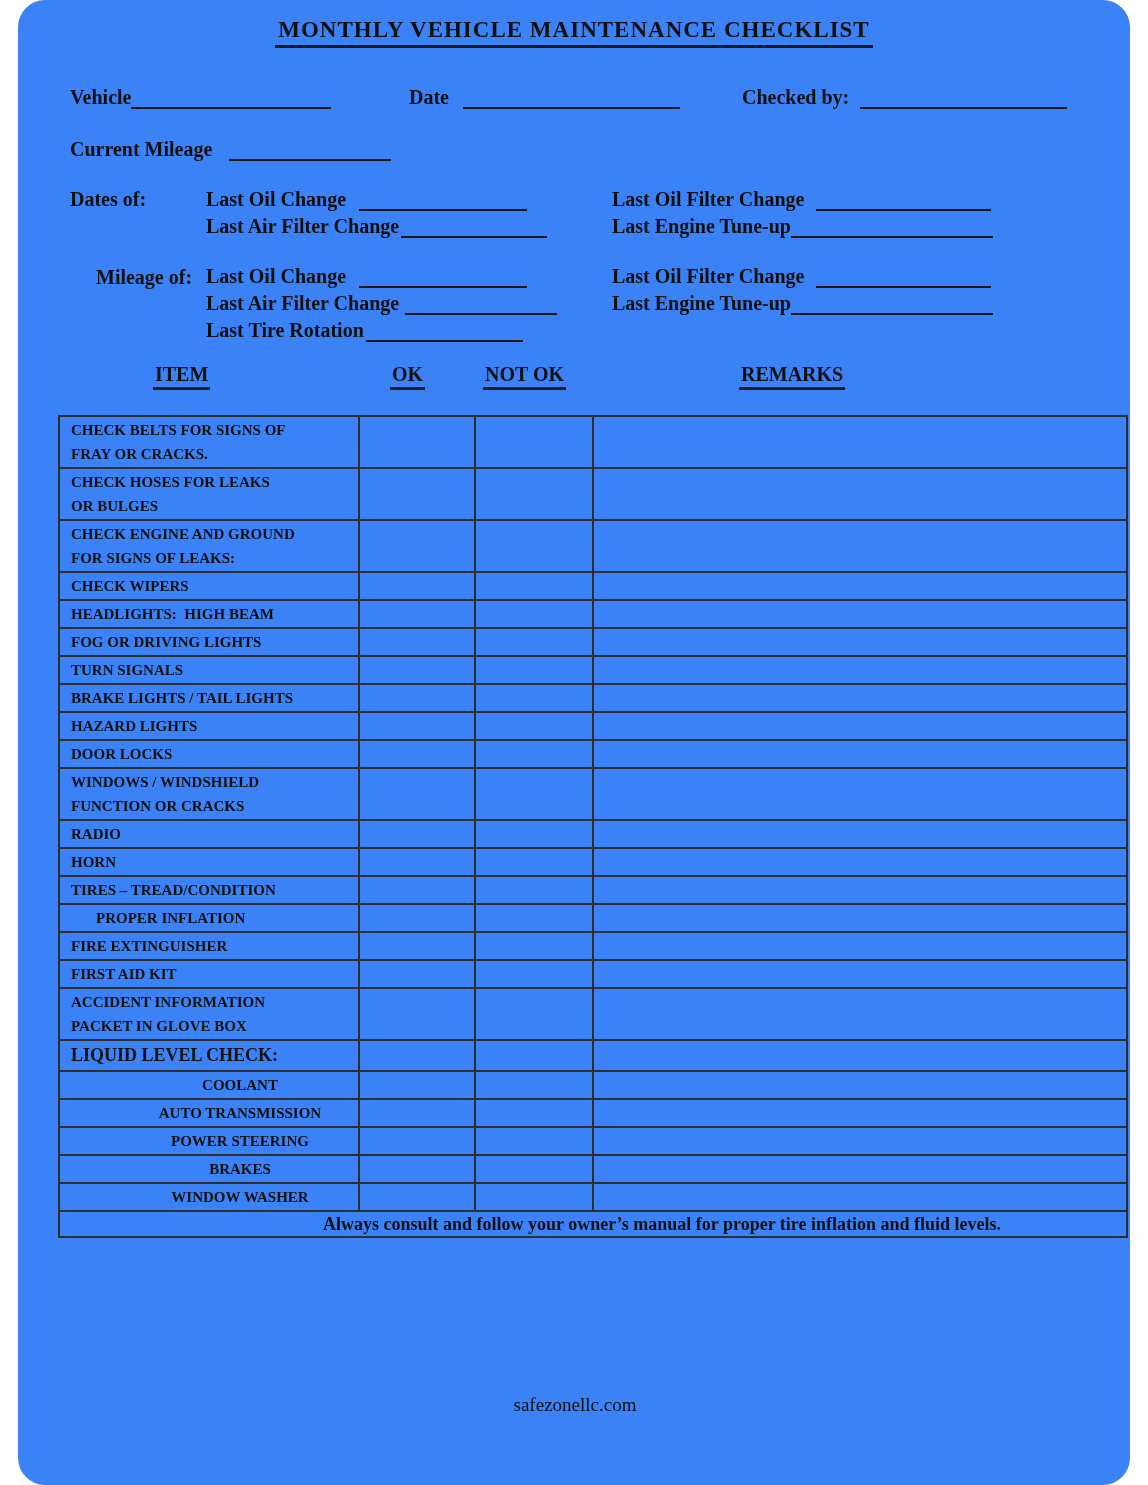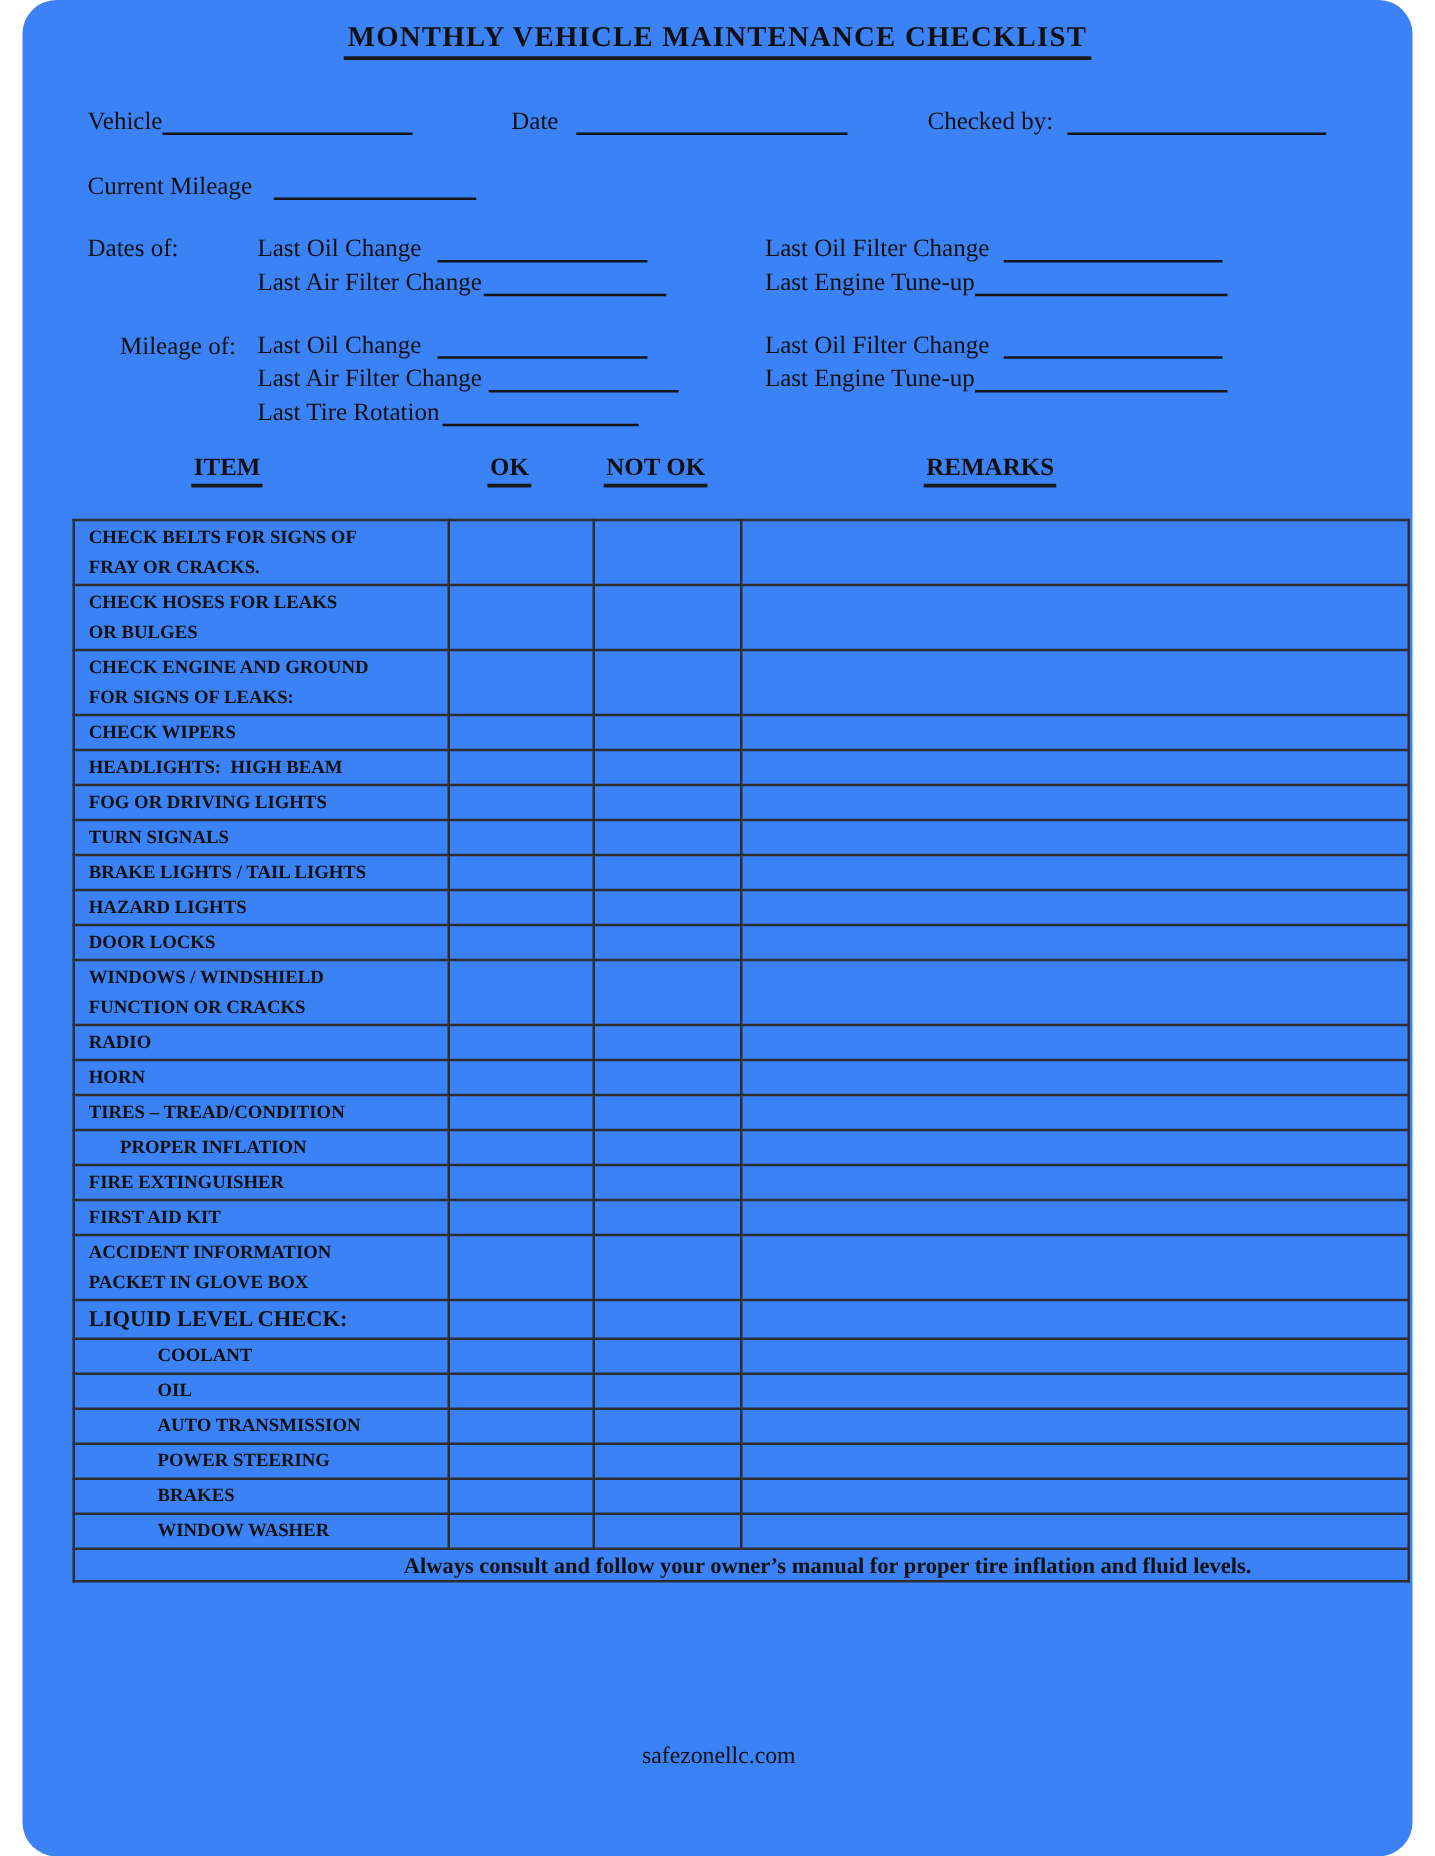--- a/index.html
+++ b/index.html
@@ -12,21 +12,21 @@
 
   
   .title-wrap { position:absolute; top:17px; left:0; width:100%; text-align:center; }
   .doc-title {
     display:inline-block; font-size:23px; font-weight:bold; letter-spacing:1px;
     border-bottom:3px solid #1a1a1a; padding:0 3px 2px;
   }
 
   
   .abs { position:absolute; white-space:nowrap; }
-  .flabel { font-size:20px; font-weight:normal; }
+  .flabel { font-size:20px; font-weight:bold; }
 
   
   .blank {
     display:inline-block; height:14px; border-bottom:2.5px solid #161616;
     transform:translateY(5px);
   }
 
   
   .colhead {
     position:absolute; font-size:20px; font-weight:bold;
@@ -38,21 +38,21 @@
     position:absolute; left:40px; top:415px; width:1068px;
     border-collapse:collapse; table-layout:fixed;
   }
   .check-table td {
     border:2px solid #2e2e2e; font-weight:bold; font-size:15px;
     line-height:24px; vertical-align:middle; padding:0;
   }
   td.c-item { padding:1px 4px 1px 11px; white-space:pre-wrap; }
   td.c-item.ind1 { padding-left:148px; }
   td.c-item.ind2 { padding-left:36px; }
-  td.c-item.ind3 { padding-left:66px; }
+  td.c-item.ind3 { padding-left:66px;text-align:center; }
   td.c-item.big  { font-size:18px; line-height:27px; }
 
   tr.r-single { height:26px; }
   tr.r-two    { height:51px; }
   tr.r-three  { height:77px; }
   tr.r-big    { height:29px; }
   tr.r-note   { height:25px; }
 
   td.note-cell {
     text-align:center; padding-left:138px; font-size:18px; white-space:nowrap;
@@ -249,26 +249,20 @@
           <td class="c-nok"></td>
           <td class="c-rem"></td>
         </tr>
       <tr class="r-single">
           <td class="c-item ind3">COOLANT</td>
           <td class="c-ok"></td>
           <td class="c-nok"></td>
           <td class="c-rem"></td>
         </tr>
       <tr class="r-single">
-          <td class="c-item ind3">OIL</td>
-          <td class="c-ok"></td>
-          <td class="c-nok"></td>
-          <td class="c-rem"></td>
-        </tr>
-      <tr class="r-single">
           <td class="c-item ind3">AUTO TRANSMISSION</td>
           <td class="c-ok"></td>
           <td class="c-nok"></td>
           <td class="c-rem"></td>
         </tr>
       <tr class="r-single">
           <td class="c-item ind3">POWER STEERING</td>
           <td class="c-ok"></td>
           <td class="c-nok"></td>
           <td class="c-rem"></td>

